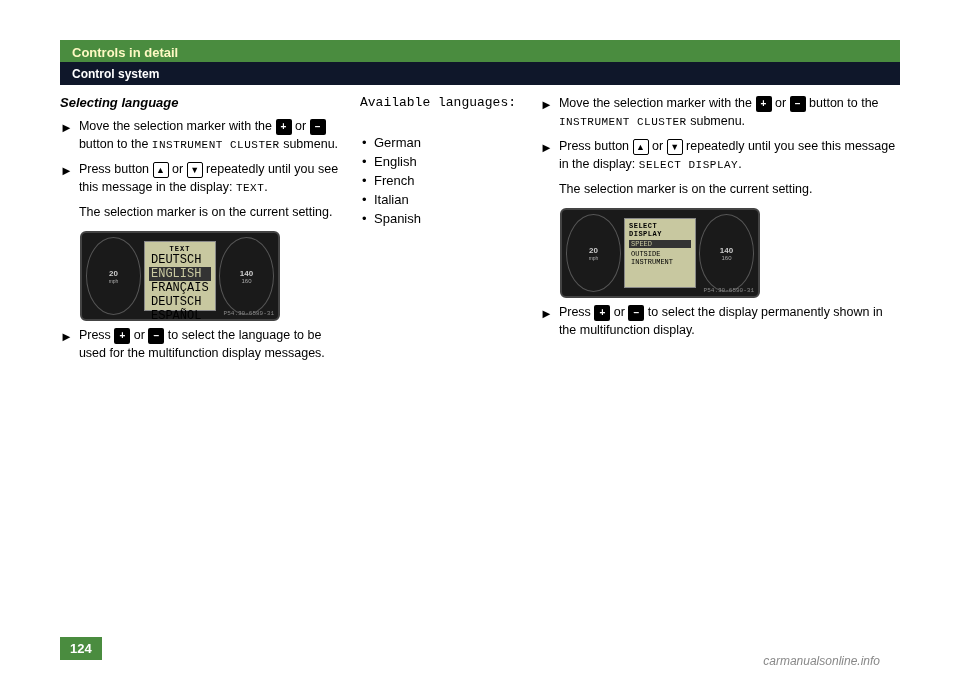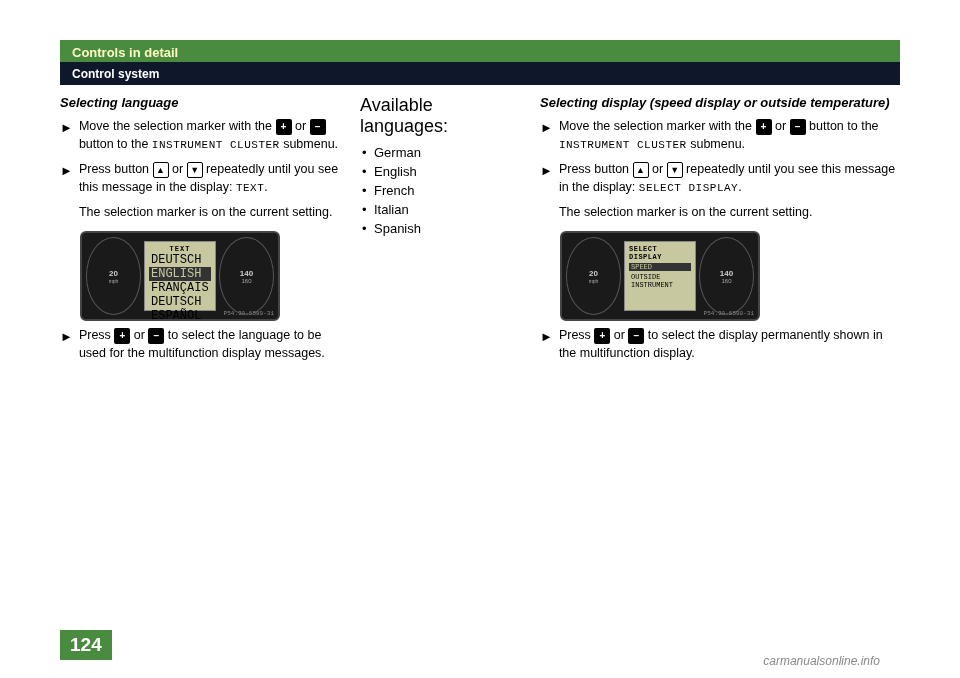--- a/index.html
+++ b/index.html
@@ -291,40 +291,41 @@
       font-family: 'Courier New', monospace;
     }
 
     
     .page-number {
       position: absolute;
       bottom: 18px;
       left: 60px;
       background: #4a8c3f;
       color: #fff;
-      font-size: 19px;
+      font-size: 13px;
       font-weight: bold;
       padding: 4px 10px;
       min-width: 40px;
       text-align: center;
     }
 
     
     .watermark {
       position: absolute;
       bottom: 10px;
       right: 80px;
       font-size: 12px;
       color: #888;
       font-style: italic;
     }
 
     .available-label {
-      font-size: 18px;
-      margin-bottom: 8px;
+      font-size: 13px;
+      margin-bottom: 25px;
+      font-family: Liberation Mono, monospace;
     }
   </style>
 </head>
 <body>
 
 <div class="header-bar">
   <span class="header-title">Controls in detail</span>
 </div>
 
 <div class="section-bar">
@@ -399,21 +400,20 @@
     <ul class="bullet-list">
       <li>German</li>
       <li>English</li>
       <li>French</li>
       <li>Italian</li>
       <li>Spanish</li>
     </ul>
   </div>
 
   <div class="col-right">
-    <div class="subsection-title">Selecting display (speed display or outside temperature)</div>
 
     <div class="arrow-item">
       <span class="arrow-sym">►</span>
       <span class="arrow-text">
         Move the selection marker with the <span class="btn-icon">+</span> or <span class="btn-icon">–</span> button to the <span class="monospace">INSTRUMENT CLUSTER</span> submenu.
       </span>
     </div>
 
     <div class="arrow-item">
       <span class="arrow-sym">►</span>

